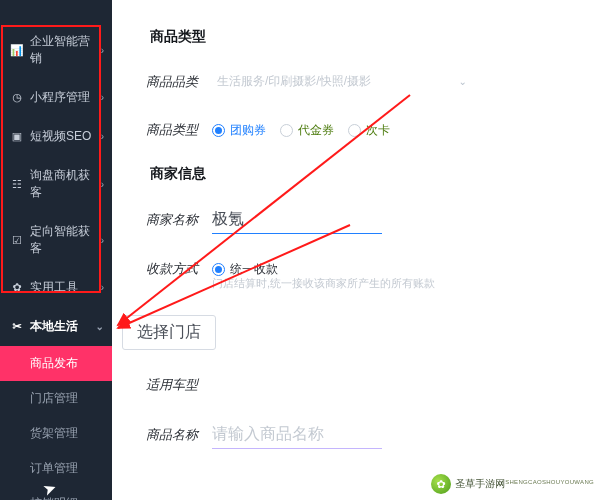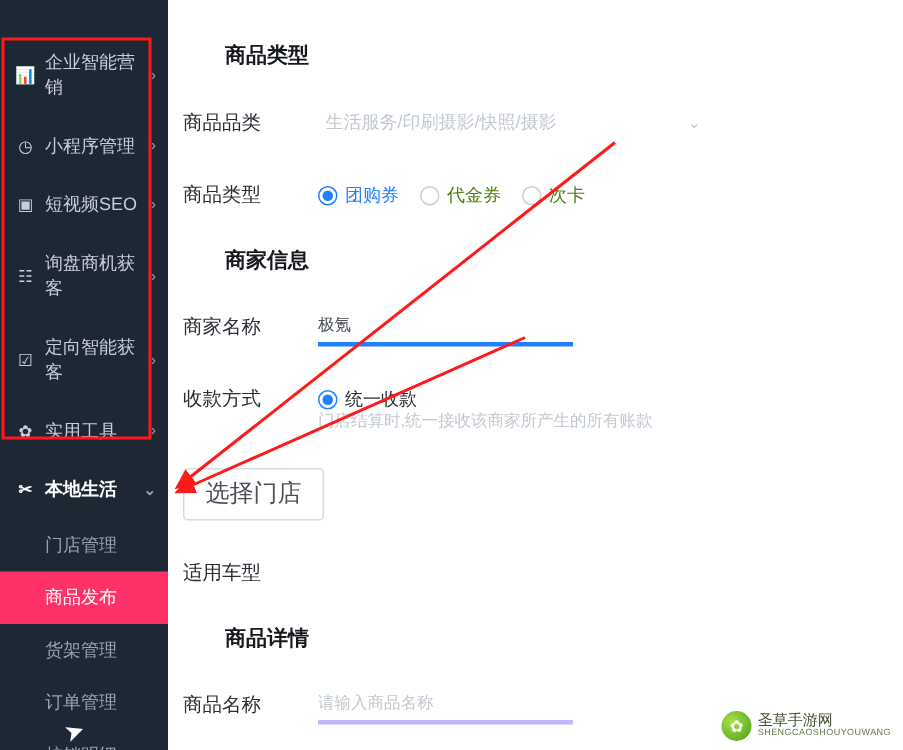--- a/index.html
+++ b/index.html
@@ -12,40 +12,40 @@
   .nav-item .icon { width: 14px; text-align: center; margin-right: 6px; font-size: 11px; }
   .nav-item .label { flex: 1; }
   .nav-item .chev { font-size: 10px; color: #9aa4b3; }
   .nav-item.active { color: #fff; font-weight: 600; }
   .sub-item { padding: 9px 8px 9px 30px; font-size: 12px; color: #98a2b0; cursor: pointer; }
   .sub-item.active { background: #ff3268; color: #fff; font-weight: 500; }
   .main { flex: 1; background: #fff; padding: 28px 34px 0 10px; overflow: hidden; position: relative; }
   .sec-title { font-size: 14px; font-weight: 700; color: #15181d; margin: 0 0 22px 28px; }
   .row { display: flex; align-items: center; margin-bottom: 22px; min-height: 26px; }
   .row.tight { margin-bottom: 6px; }
-  .lbl { width: 90px; text-align: left; font-size: 13px; color: #2a2e35; padding-right: 14px; flex-shrink: 0; }
+  .lbl { width: 90px; text-align: right; font-size: 13px; color: #2a2e35; padding-right: 14px; flex-shrink: 0; font-style: italic; }
   .ctl { flex: 1; display: flex; align-items: flex-end; gap: 14px; font-size: 12px; color: #a9afb8; flex-wrap: wrap; }
   .select-ph { color: #c3c9d1; font-size: 12px; flex: 1; }
   .select-wrap { display: flex; align-items: center; border: 1px solid transparent; border-radius: 3px; padding: 4px 4px; width: 260px; justify-content: space-between; }
   .chev-down { font-size: 10px; color: #b9c2cd; }
   .radio { display: flex; align-items: center; gap: 5px; cursor: pointer; }
   .rdot { width: 13px; height: 13px; border-radius: 50%; border: 1.5px solid #c8cfd8; display: inline-flex; align-items: center; justify-content: center; }
   .rdot.sel { border-color: #2080ff; }
   .rdot.sel::after { content: ""; width: 7px; height: 7px; background: #2080ff; border-radius: 50%; }
   .rlabel { font-size: 12px; }
   .rlabel.sel { color: #2080ff; }
   .rlabel.dim { color: #4d7c0f; }
-  .input-line { border: none; border-bottom: 3px solid #c4b5fd; padding: 5px 0; font-size: 11px; color: #4a4f58; width: 170px; outline: none; background: transparent; }
+  .input-line { border: none; border-bottom: 1px solid #c4b5fd; padding: 5px 0; font-size: 16px; color: #4a4f58; width: 170px; outline: none; background: transparent; }
   .input-line.edit { border-bottom-color: #2080ff; }
   .hint { font-size: 11px; color: #c3c9d1; margin-left: 90px; margin-top: -12px; margin-bottom: 24px; }
   .btn-outline { border: 1px solid #d6dbe3; background: #fff; color: #4a4f58; font-size: 16px; padding: 6px 14px; border-radius: 3px; cursor: pointer; }
   .arrows { position: absolute; left: 80px; top: 55px; width: 520px; height: 440px; pointer-events: none; z-index: 4; }
   .watermark { position: absolute; right: 4px; bottom: 4px; display: flex; align-items: center; gap: 4px; font-size: 10px; color: #3d4d2e; padding: 2px 4px; z-index: 6; }
   .watermark .logo { width: 20px; height: 20px; border-radius: 50%; background: radial-gradient(circle at 35% 35%, #a6e04a, #4c9c1a); display: flex; align-items: center; justify-content: center; color: #fff; font-size: 11px; }
-  .watermark .txt { display: flex; flex-direction: column; line-height: 1; }
+  .watermark .txt { display: flex; flex-direction: row; line-height: 1; }
   .watermark .sub { font-size: 6px; letter-spacing: 0.3px; color: #6a7a52; }
   .cursor-img { position: absolute; left: 43px; bottom: 2px; font-size: 16px; color: #fff; transform: rotate(-20deg); z-index: 7; pointer-events: none; }
   input::placeholder { color: #c3c9d1; }
 </style>
 </head>
 <body>
 
 <div class="layout">
   <aside class="sidebar">
     <div class="red-box-cell">
@@ -87,22 +87,22 @@
         <span class="chev">›</span>
       </div>
 
       <div class="nav-item active">
         <span class="icon">✂</span>
         <span class="label">本地生活</span>
         <span class="chev">⌄</span>
       </div>
     </div>
 
+    <div class="sub-item active">商品发布</div>
     <div class="sub-item">门店管理</div>
-    <div class="sub-item active">商品发布</div>
     <div class="sub-item">货架管理</div>
     <div class="sub-item">订单管理</div>
     <div class="sub-item">核销明细</div>
 
     <span class="cursor-img">➤</span>
   </aside>
 
   <main class="main">
 
     <div>
@@ -164,21 +164,20 @@
         </div>
       </div>
 
       <div class="row">
         <div class="lbl">适用车型</div>
         <div class="ctl"></div>
       </div>
     </div>
 
     <div>
-      <h3 class="sec-title">商品详情</h3>
       <div class="row">
         <div class="lbl">商品名称</div>
         <div class="ctl">
           <input class="input-line" placeholder="请输入商品名称" style="">
         </div>
       </div>
     </div>
 
   </main>
 </div>

